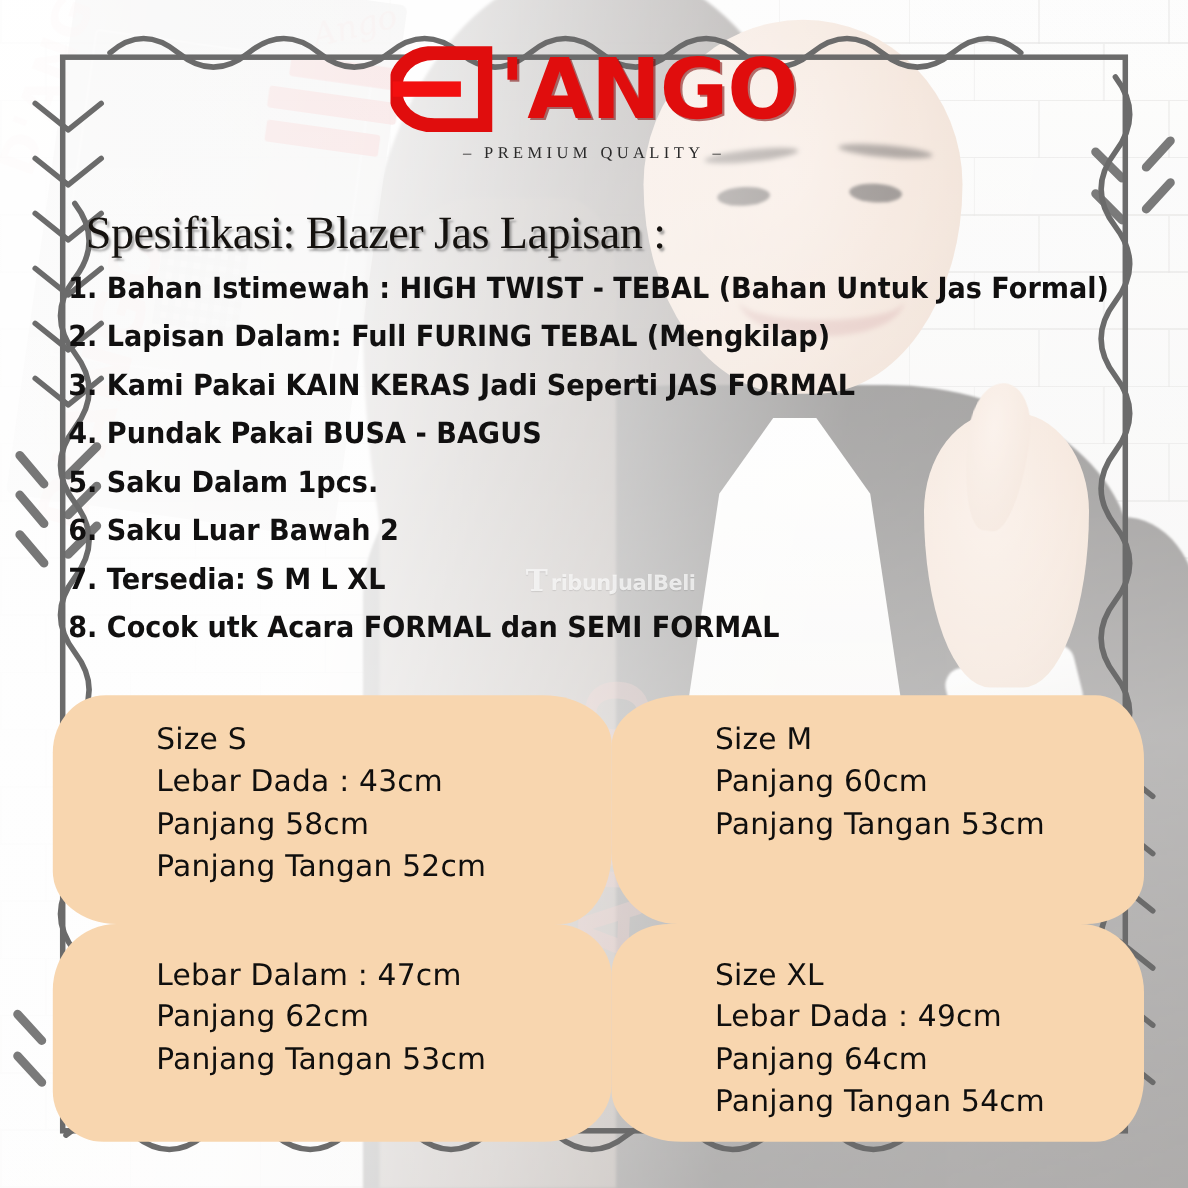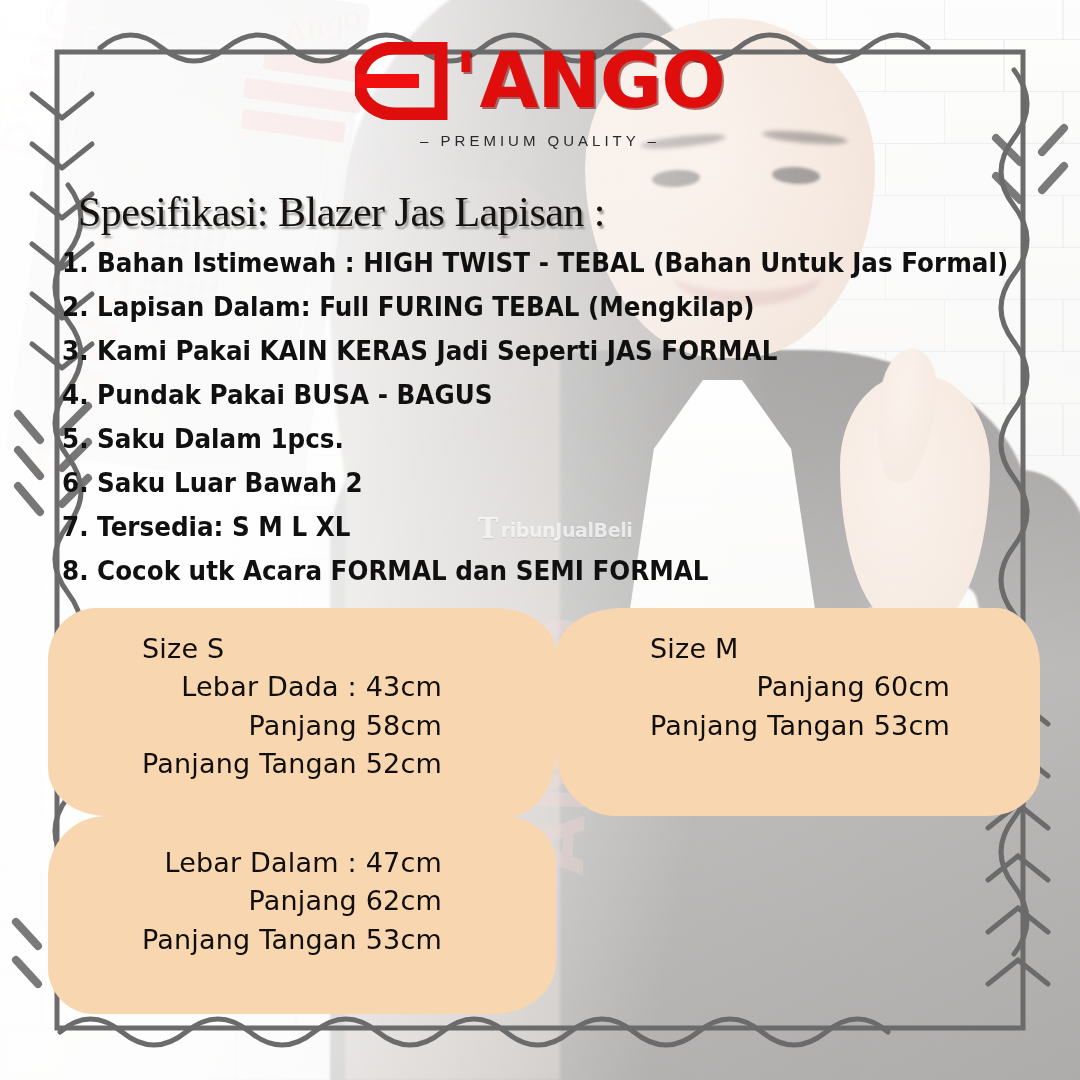--- a/index.html
+++ b/index.html
@@ -204,21 +204,21 @@
   .logo-word{
     font-family:"DejaVu Sans", sans-serif;
     font-weight:700;
     font-size:76px;
     letter-spacing:-1px;
     color:#e00d0d;
     text-shadow:2px 2px 0 rgba(120,0,0,.55);
   }
   .logo-tag{
     margin-top:12px;
-    font-family:Liberation Sans, sans-serif;
+    font-family:Liberation Serif, serif;
     font-size:15px; letter-spacing:4px;
     color:#2a2a2a;
   }
 
   
   .spec-heading{
     position:absolute; left:78px; top:188px;
     font-family:"Liberation Serif", "DejaVu Serif", serif;
     font-size:42px; font-weight:400;
     color:#15120f;
@@ -254,21 +254,21 @@
     text-shadow:0 1px 1px rgba(0,0,0,.10);
   }
   .tribun .tmark{
     font-family:"DejaVu Serif", serif;
     font-size:27px; font-weight:700; line-height:1;
     margin-right:1px; margin-top:-2px;
   }
 
   
   .size-grid{
-    position:absolute; left:48px; top:608px;
+    position:absolute; left:48px; top:632px;
     width:992px;
     display:grid;
     grid-template-columns:508px 484px;
     grid-template-rows:208px 198px;
     column-gap:0; row-gap:0;
   }
   .size-card{ position:relative; }
   .blob{
     position:absolute; inset:0;
     background:#f8d6af;
@@ -281,21 +281,21 @@
   .size-card.xl   .blob{ border-radius:52px 58px 44px 64px / 44px 62px 58px 46px; }
 
   .size-card .txt{
     position:absolute; left:94px; top:22px;
     font-family:"DejaVu Sans", sans-serif;
     font-weight:400;
     color:#100f0e;
   }
   .size-card.l .txt, .size-card.xl .txt{ top:28px; }
   .size-title{ font-size:27px; line-height:1.42; letter-spacing:.2px; }
-  .size-line{ font-size:27px; line-height:1.42; letter-spacing:.2px; white-space:nowrap;text-align:right; }
+  .size-line{ font-size:27px; line-height:1.42; letter-spacing:.2px; white-space:nowrap; }
 </style>
 </head>
 <body>
 
 <div id="canvas">
 
   <div class="bg-layer">
     <div class="brick-wall"></div>
     <div class="brick-wall2"></div>
 
@@ -439,16 +439,25 @@
 
     <div class="size-card l">
       <div class="blob"></div>
       <div class="txt">
         <div class="size-line">Lebar Dalam : 47cm</div>
         <div class="size-line">Panjang 62cm</div>
         <div class="size-line">Panjang Tangan 53cm</div>
       </div>
     </div>
 
+    <div class="size-card xl">
+      <div class="blob"></div>
+      <div class="txt">
+        <div class="size-title">Size XL</div>
+        <div class="size-line">Lebar Dada : 49cm</div>
+        <div class="size-line">Panjang 64cm</div>
+        <div class="size-line">Panjang Tangan 54cm</div>
+      </div>
+    </div>
 
   </div>
 
 </div>
 
 </body></html>

